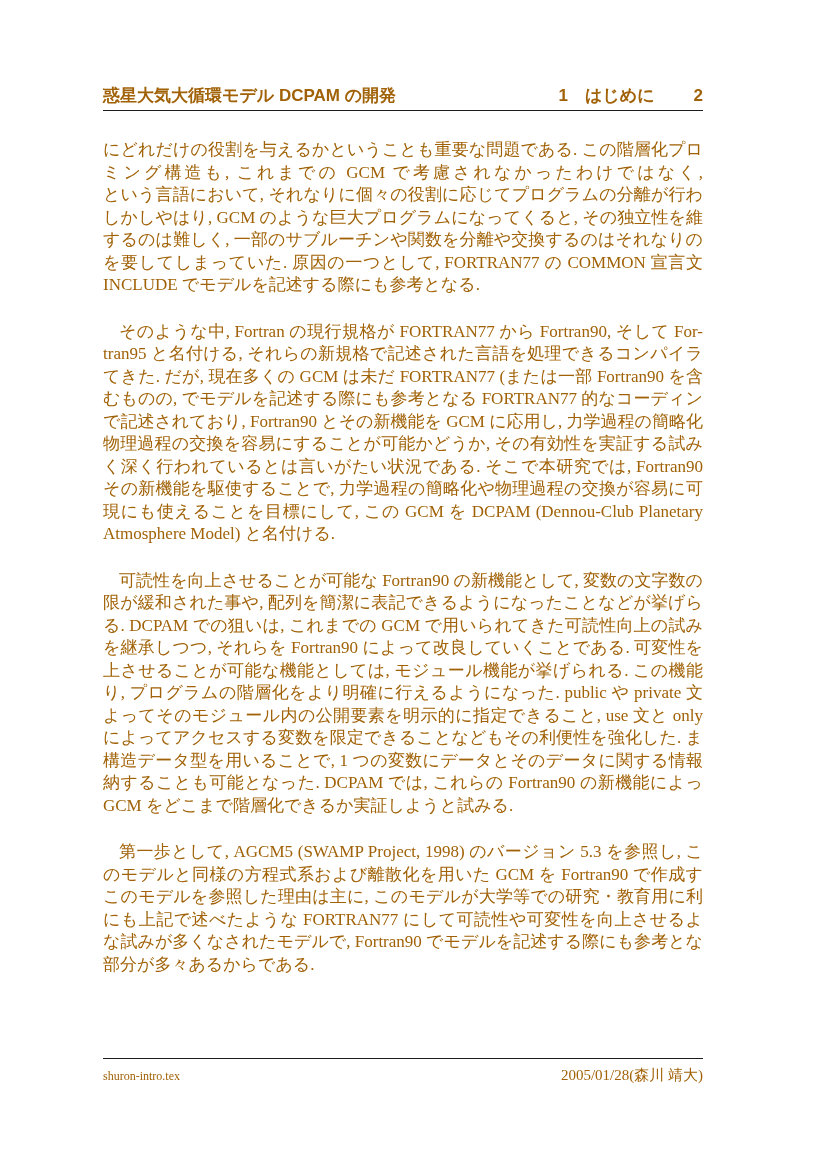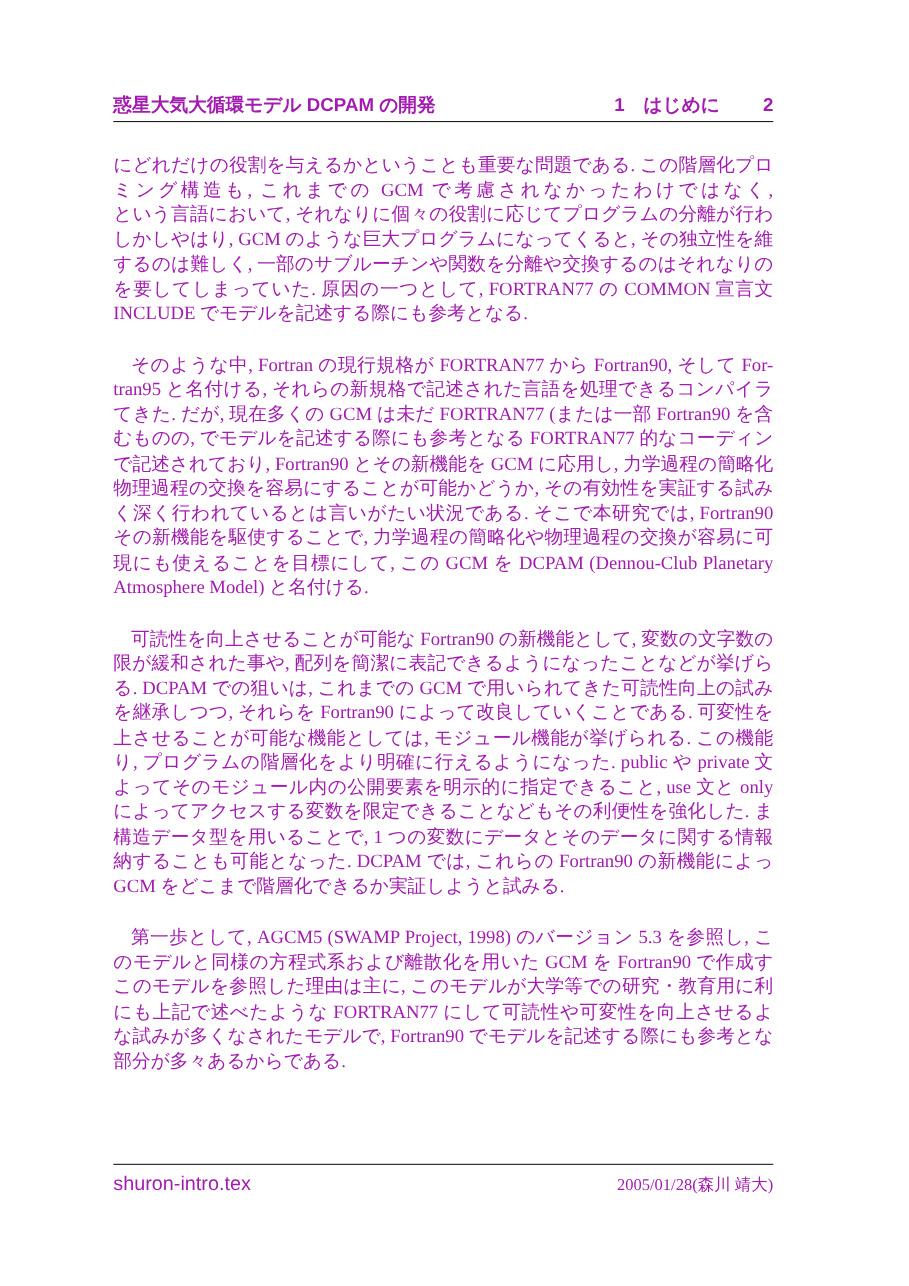--- a/index.html
+++ b/index.html
@@ -5,21 +5,21 @@
   html, body {
     margin: 0;
     padding: 0;
     background: #ffffff;
   }
   .page {
     position: relative;
     width: 826px;
     height: 1088px;
     background: #ffffff;
-    color: #a21caf;
+    color: #a16207;
     font-family: "Liberation Serif", "DejaVu Serif", serif;
     overflow: hidden;
   }
   .header {
     position: absolute;
     left: 103px;
     top: 84px;
     width: 600px;
     display: flex;
     justify-content: space-between;
@@ -73,22 +73,22 @@
     position: absolute;
     left: 103px;
     top: 1066px;
     width: 600px;
     display: flex;
     justify-content: space-between;
     align-items: baseline;
     font-size: 15px;
   }
   .footer-file {
-    font-family: Liberation Sans, sans-serif;
-    font-size: 18px;
+    font-family: Liberation Serif, serif;
+    font-size: 12px;
   }
   .footer-date {
     font-family: "Liberation Serif", "DejaVu Serif", serif;
   }
 </style>
 </head>
 <body>
 
 <div class="page">
 

